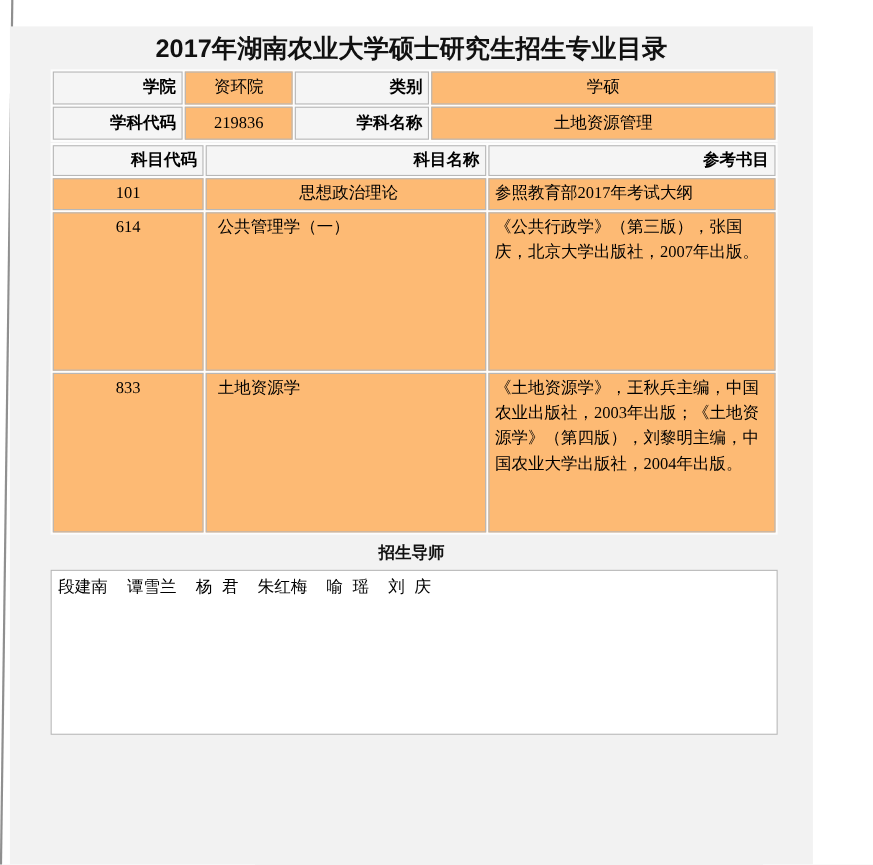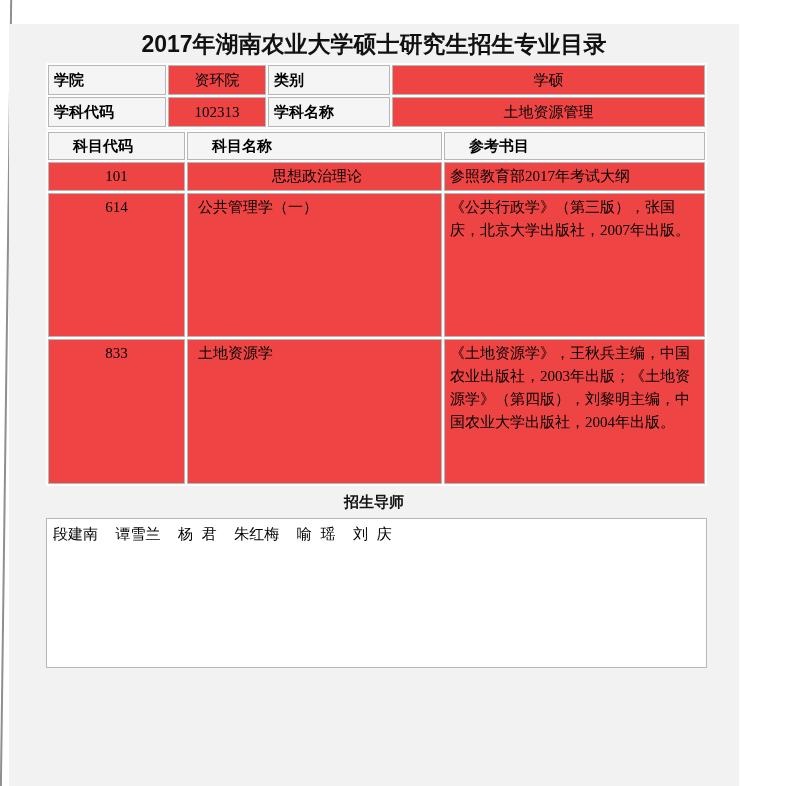--- a/index.html
+++ b/index.html
@@ -22,26 +22,26 @@
     font-family:"Liberation Sans","DejaVu Sans",sans-serif;
     font-weight:bold;font-size:23px;line-height:26px;
     text-align:center;padding-top:7px;margin:0 0 6px 0;color:#111;
   }
   .content{margin-left:37px;width:661px;}
   table{
     border-collapse:separate;border-spacing:2px;
     background:#fdfdfd;width:661px;table-layout:fixed;
   }
   td,th{
-    border:1px solid #b7b7b7;background:#ef4444;
+    border:1px solid #b7b7b7;background:#fdba74;
     font-size:15px;line-height:22px;padding:2px 5px;
     overflow:hidden;word-break:break-all;
   }
   th{
-    background:#f5f5f5;font-weight:bold;text-align:left;
+    background:#f5f5f5;font-weight:bold;text-align:right;
     vertical-align:middle;
   }
   .info-table{margin-bottom:1px;}
   .info-table th,.info-table td{height:24px;vertical-align:middle;}
   .info-table td{text-align:center;}
   .col-label1{width:106px;}
   .col-val1{width:86px;}
   .col-label2{width:110px;}
 
   .subj-table td{vertical-align:top;}
@@ -82,21 +82,21 @@
     <table class="info-table">
       <tbody>
           <tr>
         <th class="col-label1">学院</th>
         <td class="col-val1">资环院</td>
         <th class="col-label2">类别</th>
         <td>学硕</td>
       </tr>
       <tr>
         <th class="col-label1">学科代码</th>
-        <td class="col-val1">102313</td>
+        <td class="col-val1">219836</td>
         <th class="col-label2">学科名称</th>
         <td>土地资源管理</td>
       </tr>
     </tbody>
       </table>
 
     <table class="subj-table">
       <tbody>
           <tr class="hdr">
         <th class="col-code">科目代码</th>

